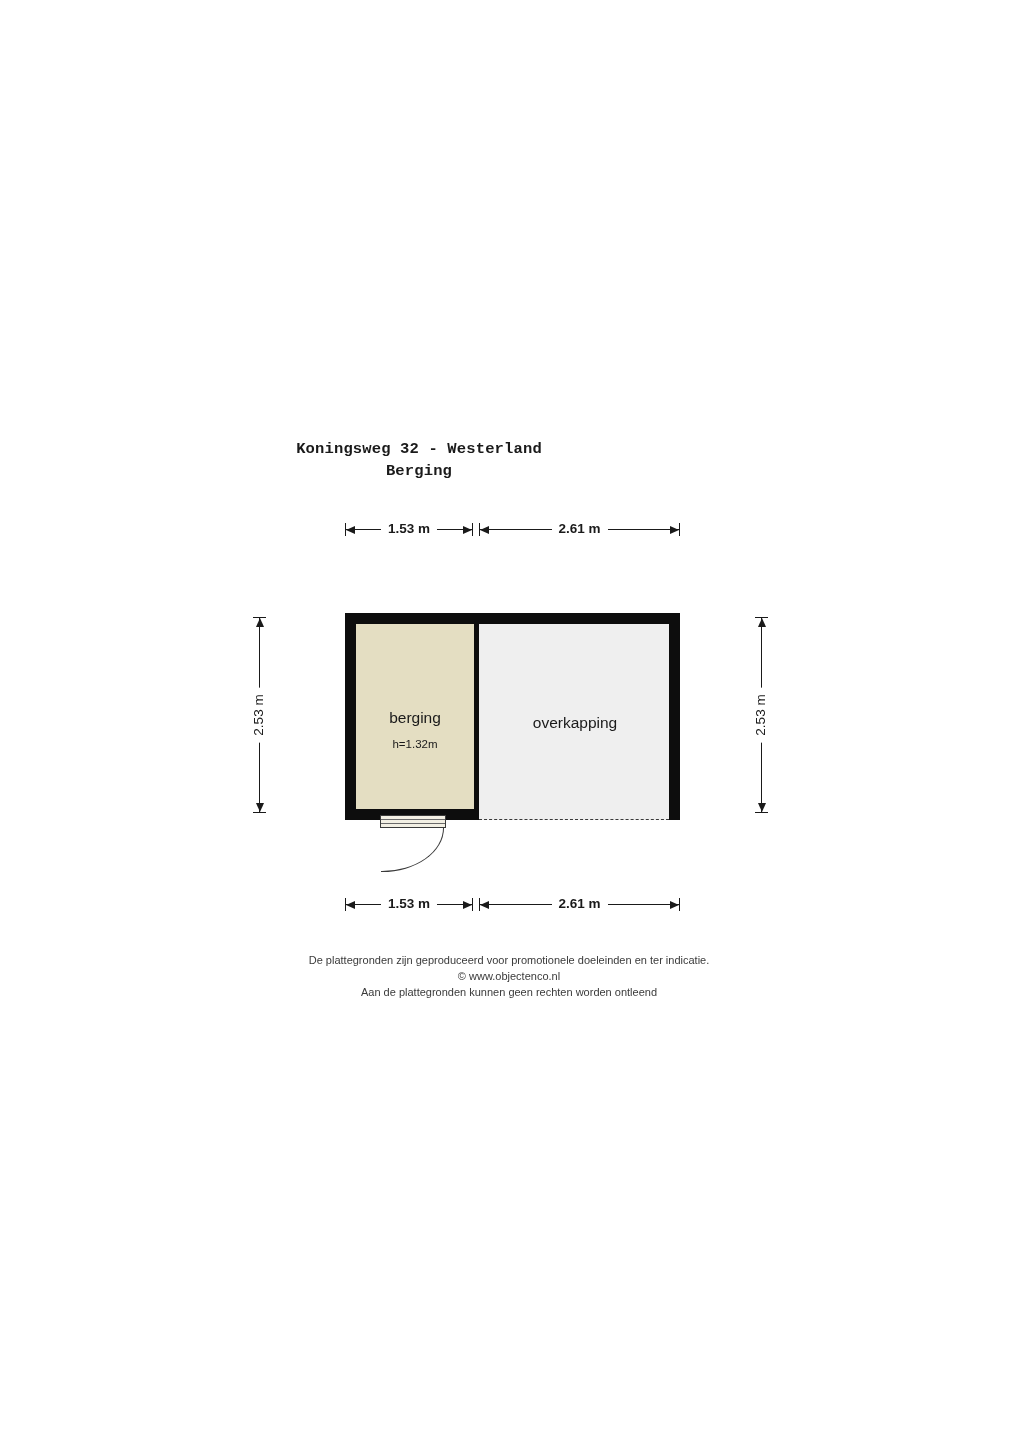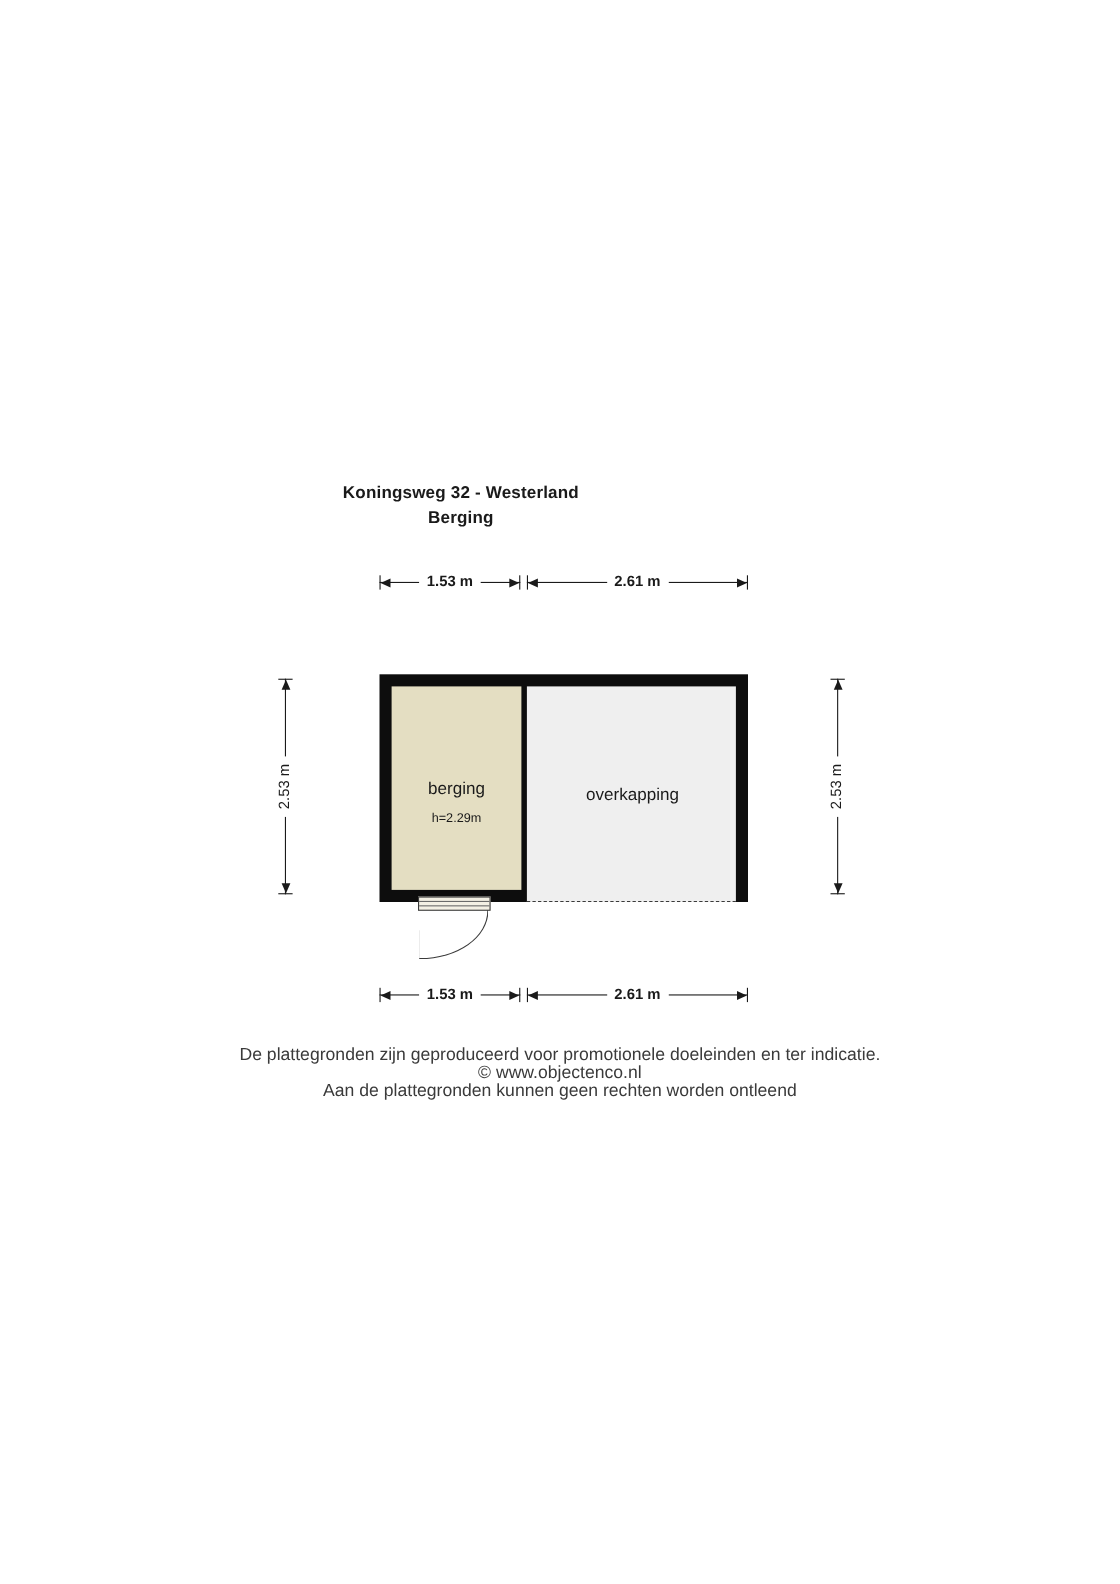--- a/index.html
+++ b/index.html
@@ -21,20 +21,21 @@
     inset: 0;
   }
 
   
   .title-block {
     position: absolute;
     left: 0;
     top: 438px;
     width: 838px;
     text-align: center;
+    font-family: Liberation Mono, monospace;
   }
   .title-line-1 {
     font-size: 15.5px;
     font-weight: bold;
     letter-spacing: 0.15px;
     line-height: 22px;
   }
   .title-line-2 {
     font-size: 15.5px;
     font-weight: bold;
@@ -254,21 +255,21 @@
   
   .footer {
     position: absolute;
     left: 0;
     top: 952px;
     width: 1018px;
     text-align: center;
     color: #3a3a3a;
   }
   .footer div {
-    font-size: 16px;
+    font-size: 11px;
     line-height: 16px;
   }
 </style>
 </head>
 <body>
 
 <div class="page">
 
   <div class="title-block">
     <div class="title-line-1">Koningsweg 32 - Westerland</div>
@@ -313,21 +314,21 @@
   </div>
 
   <div class="plan">
     <div class="wall-outer"></div>
     <div class="room-berging"></div>
     <div class="room-overkapping"></div>
     <div class="open-edge"></div>
 
     <div class="room-label label-berging">
       <div class="name">berging</div>
-      <div class="height">h=2.29m</div>
+      <div class="height">h=1.32m</div>
     </div>
 
     <div class="room-label label-overkapping">
       <div class="name">overkapping</div>
     </div>
   </div>
 
   <div class="door">
     <div class="door-leaf"></div>
     <div class="door-swing"></div>

